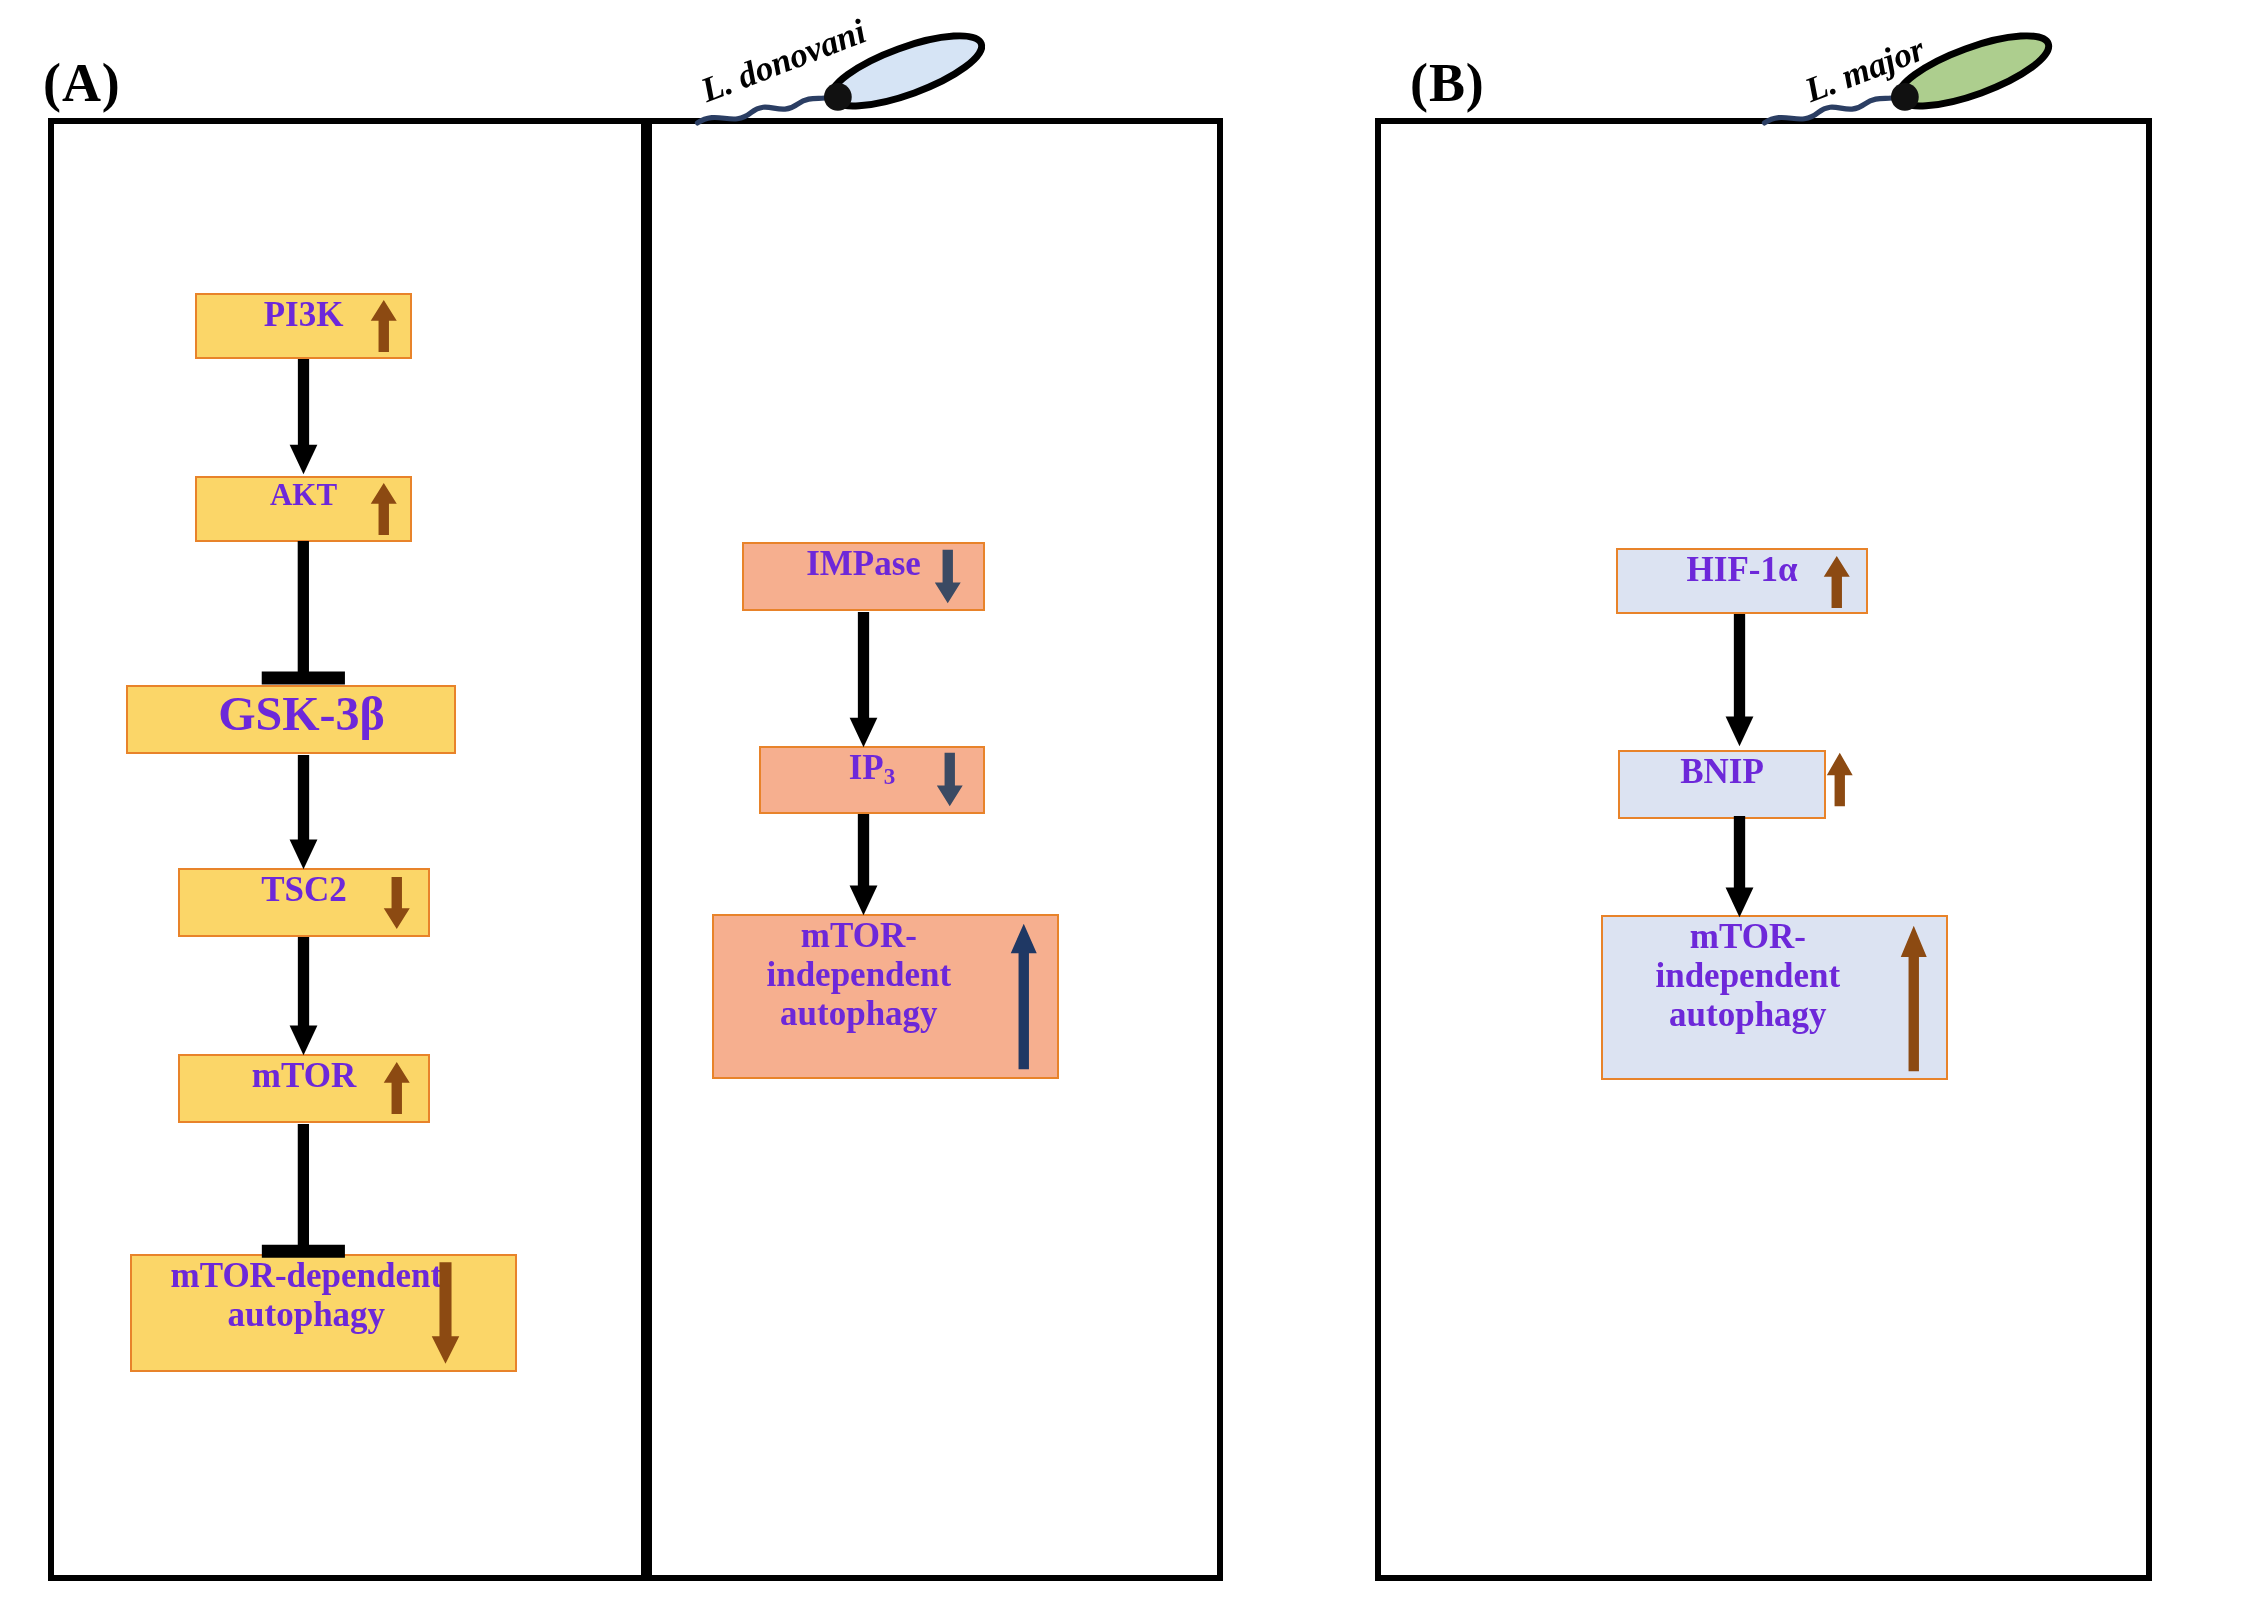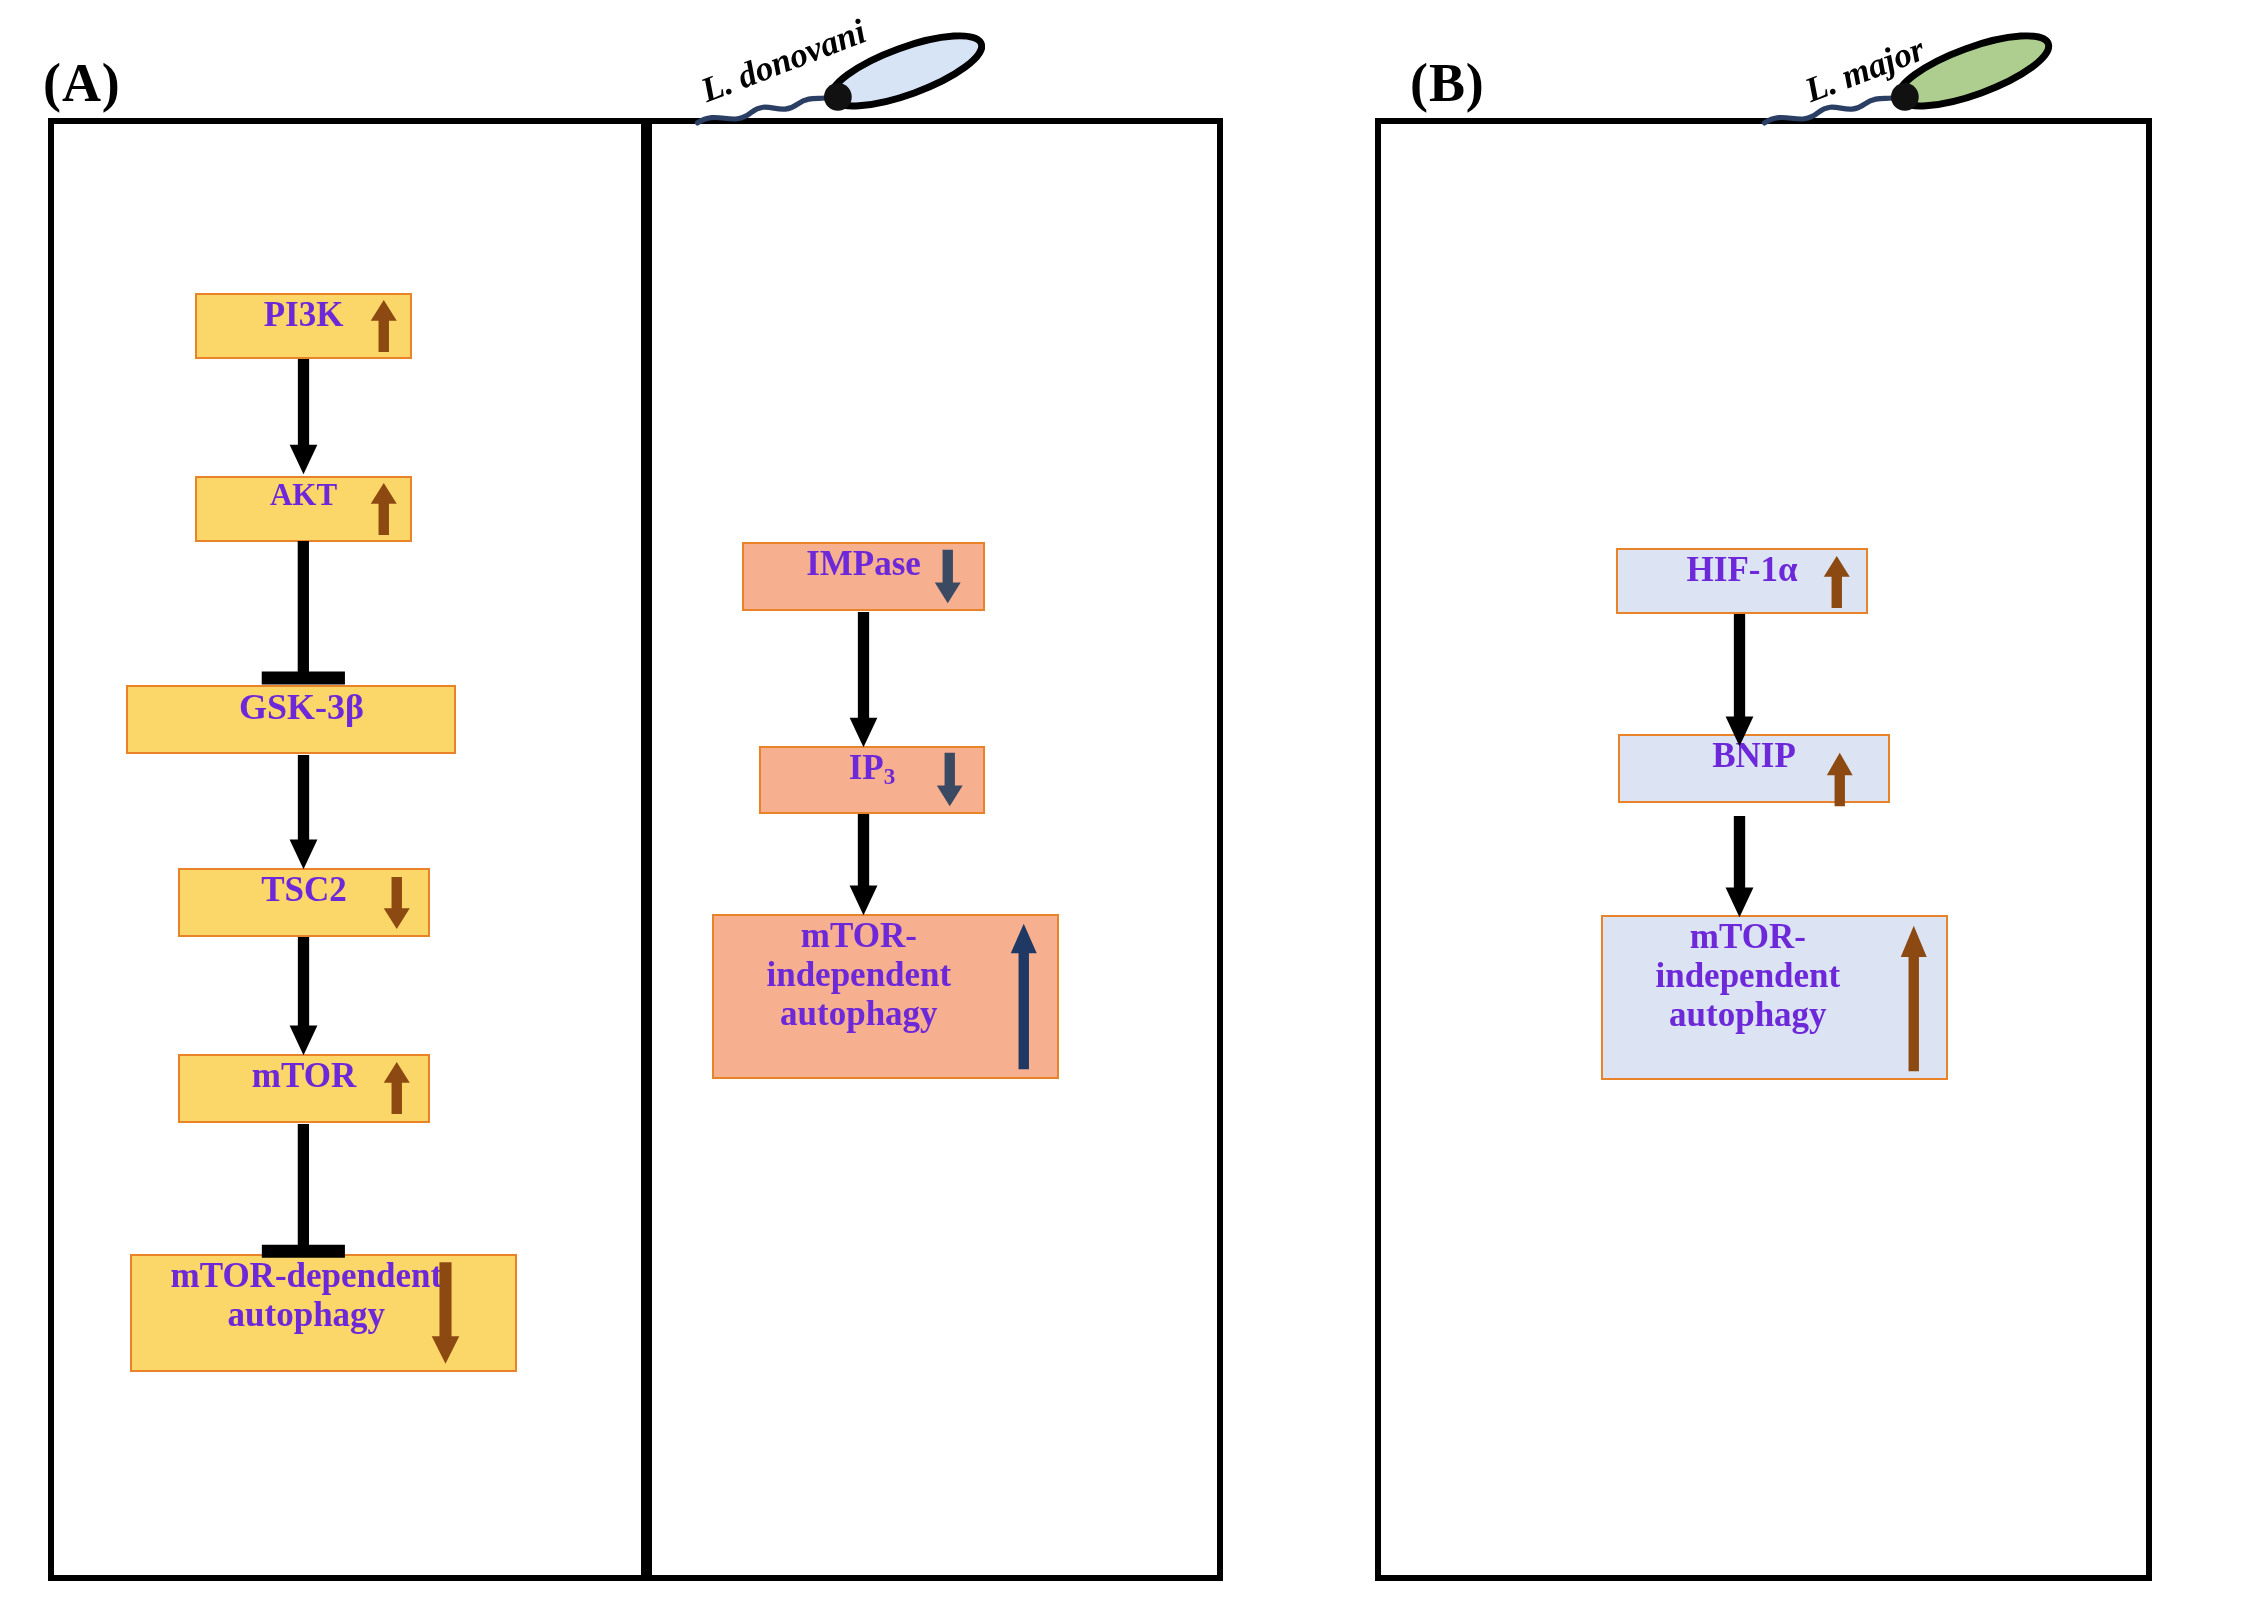--- a/index.html
+++ b/index.html
@@ -65,21 +65,21 @@
 
 <div class="node yellow" style="left:195px; top:476px; width:217px; height:66px; font-size:31px;">
   <span class="lbl">AKT</span>
 </div>
 <div class="trend" style="left:369px; top:481px;">
   <svg width="29.5" height="56" viewBox="0 0 34 64">
       <path d="M17 2 L32 26 L23 26 L23 62 L11 62 L11 26 L2 26 Z" fill="#8C4A12"></path>
     </svg>
 </div>
 
-<div class="node yellow" style="left:126px; top:685px; width:330px; height:69px; font-size:36px;padding-left:21px;">
+<div class="node yellow" style="left:126px; top:685px; width:330px; height:69px; font-size:48px;padding-left:21px;">
   <span class="lbl">GSK-3β</span>
 </div>
 
 <div class="node yellow" style="left:178px; top:868px; width:252px; height:69px; font-size:35px;">
   <span class="lbl">TSC2</span>
 </div>
 <div class="trend" style="left:382px; top:875px;">
   <svg width="29.5" height="56" viewBox="0 0 34 64">
       <path d="M17 62 L32 38 L23 38 L23 2 L11 2 L11 38 L2 38 Z" fill="#8C4A12"></path>
     </svg>
@@ -189,21 +189,21 @@
 
 <div class="node blue" style="left:1616px; top:548px; width:252px; height:66px; font-size:35px;">
   <span class="lbl">HIF-1α</span>
 </div>
 <div class="trend" style="left:1822px; top:554px;">
   <svg width="29.5" height="56" viewBox="0 0 34 64">
       <path d="M17 2 L32 26 L23 26 L23 62 L11 62 L11 26 L2 26 Z" fill="#8C4A12"></path>
     </svg>
 </div>
 
-<div class="node blue" style="left:1618px; top:734px; width:272px; height:69px; font-size:35px;">
+<div class="node blue" style="left:1618px; top:750px; width:208px; height:69px; font-size:35px;">
   <span class="lbl">BNIP</span>
 </div>
 <div class="trend" style="left:1825px; top:751px;">
   <svg width="29.5" height="57" viewBox="0 0 34 66">
       <path d="M17 2 L32 28 L23 28 L23 64 L11 64 L11 28 L2 28 Z" fill="#8C4A12"></path>
     </svg>
 </div>
 
 <div class="node blue" style="left:1601px; top:915px; width:347px; height:165px; font-size:35px; padding:0 62px 0 8.7px;">
   <span class="lbl">mTOR-independent autophagy</span>

